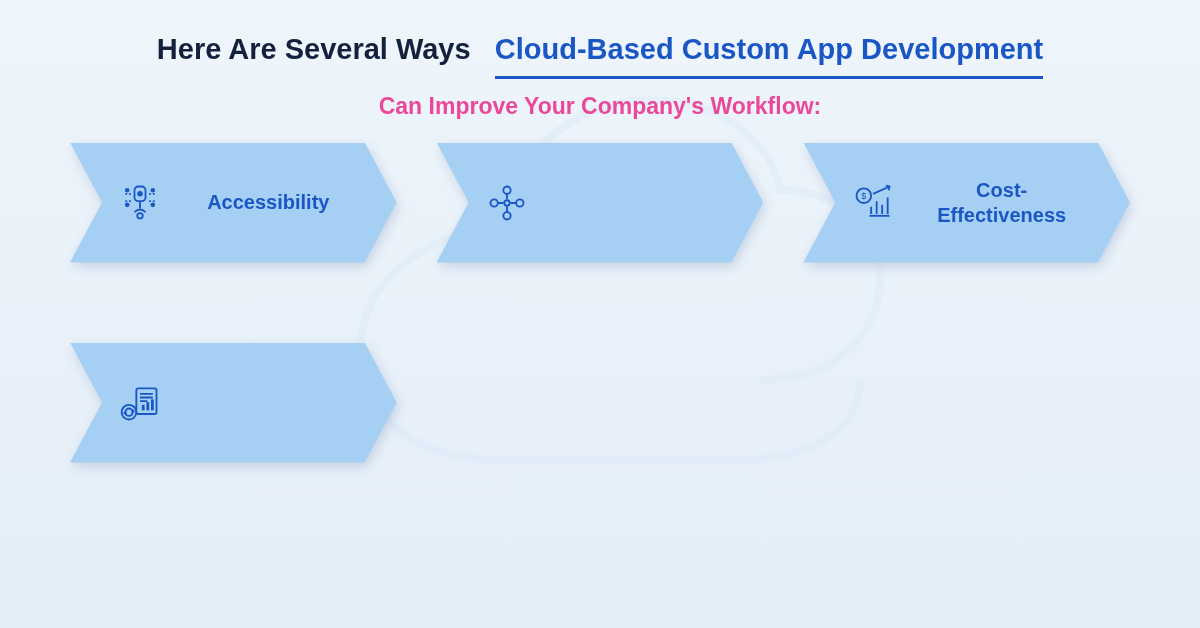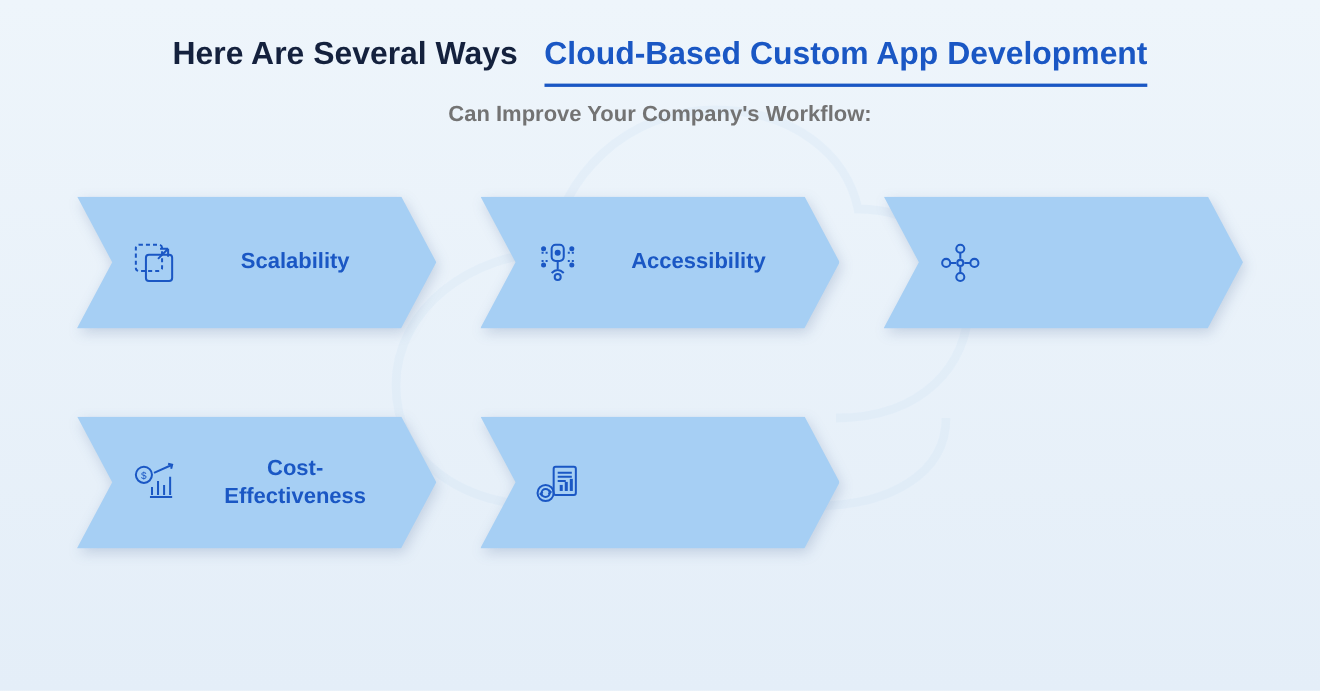--- a/index.html
+++ b/index.html
@@ -22,38 +22,38 @@
     z-index: 0;
   }
   .bg-cloud svg { width: 100%; height: 100%; }
   .content {
     position: relative;
     z-index: 1;
     padding: 28px 60px 0 60px;
   }
   .heading {
     text-align: center;
-    margin-bottom: 63px;
+    margin-bottom: 23px;
   }
   .h-line1 {
     font-size: 29px;
     font-weight: 700;
     color: #14213d;
     line-height: 1.5;
   }
   .h-highlight {
     color: #1a57c4;
     border-bottom: 3px solid #1a57c4;
     padding-bottom: 4px;
     display: inline-block;
   }
   .h-line2 {
-    font-size: 20px;
+    font-size: 23px;
     font-weight: 700;
-    color: #737373;
+    color: #ec4899;
     margin-top: 14px;
   }
   .grid {
     display: grid;
     grid-template-columns: repeat(3, 1fr);
     column-gap: 40px;
     row-gap: 80px;
     padding: 0 10px;
   }
   .arrow-card {
@@ -110,33 +110,20 @@
     <div class="h-line1">
       <span>Here Are Several Ways</span>
       &nbsp;
       <span class="h-highlight">Cloud-Based Custom App Development</span>
     </div>
     <div class="h-line2">Can Improve Your Company's Workflow:</div>
   </div>
 
   <div class="grid">
 
-    <div class="arrow-card">
-      <div class="arrow-shape"></div>
-      <div class="arrow-inner">
-        <div class="icon-wrap">
-          <svg viewBox="0 0 48 48" fill="none" stroke="currentColor" stroke-width="2">
-            <rect x="6" y="6" width="26" height="26" rx="3" stroke-dasharray="4 3"></rect>
-            <rect x="16" y="16" width="26" height="26" rx="3"></rect>
-            <path d="M28 20 L38 10 M38 10 L38 18 M38 10 L30 10"></path>
-          </svg>
-        </div>
-        <div class="card-label">Scalability</div>
-      </div>
-    </div>
 
     <div class="arrow-card">
       <div class="arrow-shape"></div>
       <div class="arrow-inner">
         <div class="icon-wrap">
           <svg viewBox="0 0 48 48" fill="none" stroke="currentColor" stroke-width="2">
             <rect x="18" y="6" width="12" height="16" rx="4"></rect>
             <circle cx="24" cy="14" r="2" fill="currentColor"></circle>
             <path d="M24 22 L24 30"></path>
             <path d="M18 34 Q24 28 30 34"></path>

